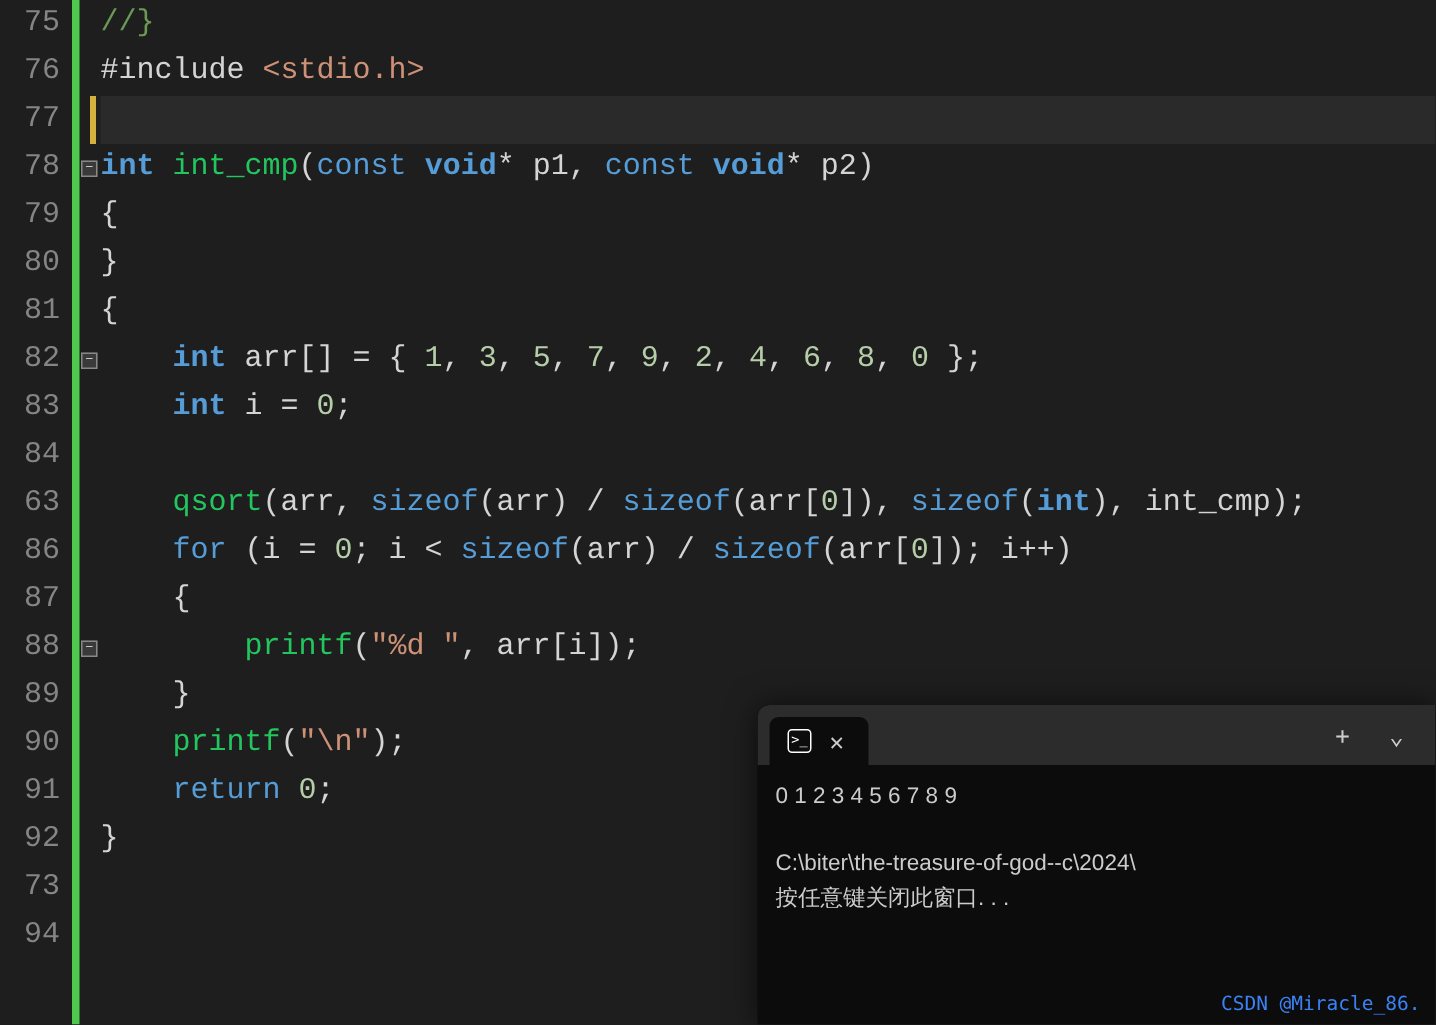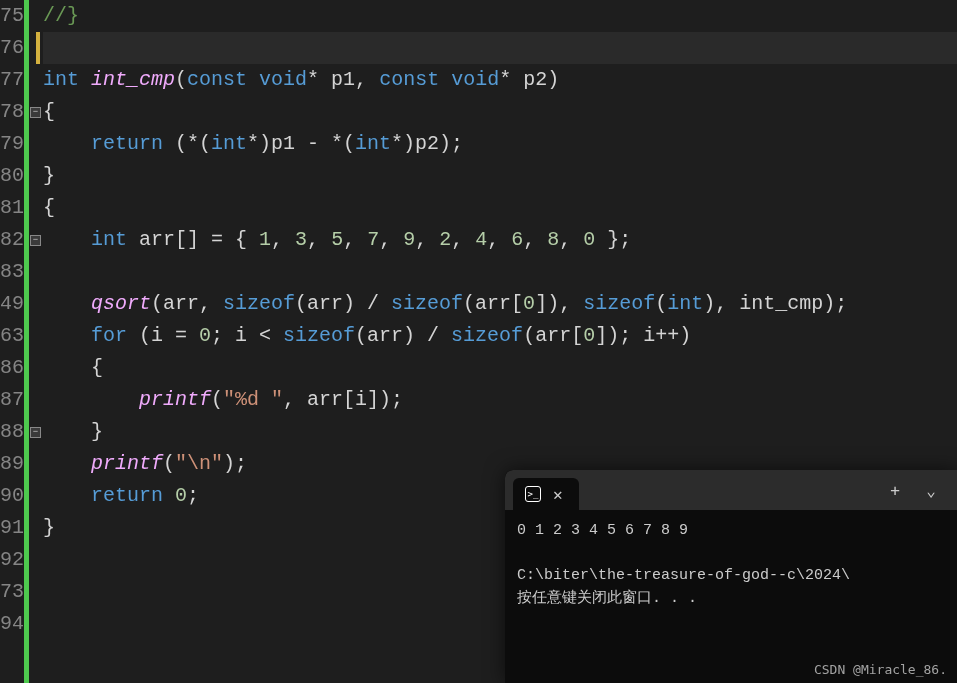--- a/index.html
+++ b/index.html
@@ -15,21 +15,21 @@
 .editor {
   display: flex;
   height: 100%;
 }
 .gutter {
   background: #1e1e1e;
   color: #858585;
   text-align: right;
   padding-right: 8px;
   user-select: none;
-  width: 24px;
+  width: 48px;
   flex-shrink: 0;
 }
 .gutter .ln {
   height: 32px;
   line-height: 32px;
   font-size: 20px;
 }
 .change-bar {
   width: 5px;
   background: #4ec94e;
@@ -68,22 +68,22 @@
 }
 .cursor-mark {
   position: absolute;
   left: -7px;
   top: 0;
   width: 4px;
   height: 32px;
   background: #d4b13f;
 }
 .kw { color: #569cd6; }
-.type { color: #569cd6; }
-.func { color: #f0abfc; font-style: italic; }
+.type { color: #569cd6; font-weight: bold; }
+.func { color: #22c55e; }
 .str { color: #ce9178; }
 .num { color: #b5cea8; }
 .op { color: #d4d4d4; }
 .green { color: #6a9955; }
 .header { color: #ce9178; }
 .paren { color: #d4d4d4; }
 .brace { color: #d4d4d4; }
 
 
 .terminal {
@@ -149,73 +149,74 @@
   justify-content: center;
   border-radius: 4px;
   cursor: pointer;
   font-size: 16px;
 }
 .term-body {
   padding: 10px 12px;
   color: #cccccc;
   font-size: 15px;
   line-height: 1.5;
-  font-family: Liberation Mono, monospace;
+  font-family: Liberation Sans, sans-serif;
   white-space: pre;
 }
 .watermark {
   position: absolute;
   right: 10px;
   bottom: 6px;
-  color: #a3a3a3;
+  color: #3b82f6;
   font-size: 13px;
   margin-left: 16px;
 }
 </style>
 </head>
 <body>
 
 <div class="editor">
   <div class="gutter" id="gutter">
       <div class="ln">75</div>
       <div class="ln">76</div>
       <div class="ln">77</div>
       <div class="ln">78</div>
       <div class="ln">79</div>
       <div class="ln">80</div>
       <div class="ln">81</div>
       <div class="ln">82</div>
       <div class="ln">83</div>
-      <div class="ln">49</div>
+      <div class="ln">84</div>
       <div class="ln">63</div>
       <div class="ln">86</div>
       <div class="ln">87</div>
       <div class="ln">88</div>
       <div class="ln">89</div>
       <div class="ln">90</div>
       <div class="ln">91</div>
       <div class="ln">92</div>
       <div class="ln">73</div>
       <div class="ln">94</div>
     </div>
   <div class="change-bar"></div>
   <div class="fold-col" id="foldcol">
       <div class="fold-marker" style="top: 107px;">−</div>
       <div class="fold-marker" style="top: 235px;">−</div>
       <div class="fold-marker" style="top: 427px;">−</div>
     </div>
   <div class="code" id="code">
       <div class="line"><span class="green">//}</span></div>
+      <div class="line"><span class="op">#include </span><span class="header">&lt;stdio.h&gt;</span></div>
       <div class="line current"><span class="cursor-mark"></span></div>
       <div class="line"><span class="type">int</span><span class="op"> </span><span class="func">int_cmp</span><span class="paren">(</span><span class="kw">const</span><span class="op"> </span><span class="type">void</span><span class="op">* p1, </span><span class="kw">const</span><span class="op"> </span><span class="type">void</span><span class="op">* p2)</span></div>
       <div class="line"><span class="brace">{</span></div>
-      <div class="line"><span class="op">    </span><span class="kw">return</span><span class="op"> (*(</span><span class="type">int</span><span class="op">*)p1 - *(</span><span class="type">int</span><span class="op">*)p2);</span></div>
       <div class="line"><span class="brace">}</span></div>
       <div class="line"><span class="brace">{</span></div>
       <div class="line"><span class="op">    </span><span class="type">int</span><span class="op"> arr[] = { </span><span class="num">1</span><span class="op">, </span><span class="num">3</span><span class="op">, </span><span class="num">5</span><span class="op">, </span><span class="num">7</span><span class="op">, </span><span class="num">9</span><span class="op">, </span><span class="num">2</span><span class="op">, </span><span class="num">4</span><span class="op">, </span><span class="num">6</span><span class="op">, </span><span class="num">8</span><span class="op">, </span><span class="num">0</span><span class="op"> };</span></div>
+      <div class="line"><span class="op">    </span><span class="type">int</span><span class="op"> i = </span><span class="num">0</span><span class="op">;</span></div>
       <div class="line"></div>
       <div class="line"><span class="op">    </span><span class="func">qsort</span><span class="op">(arr, </span><span class="kw">sizeof</span><span class="op">(arr) / </span><span class="kw">sizeof</span><span class="op">(arr[</span><span class="num">0</span><span class="op">]), </span><span class="kw">sizeof</span><span class="op">(</span><span class="type">int</span><span class="op">), int_cmp);</span></div>
       <div class="line"><span class="op">    </span><span class="kw">for</span><span class="op"> (i = </span><span class="num">0</span><span class="op">; i &lt; </span><span class="kw">sizeof</span><span class="op">(arr) / </span><span class="kw">sizeof</span><span class="op">(arr[</span><span class="num">0</span><span class="op">]); i++)</span></div>
       <div class="line"><span class="brace">    {</span></div>
       <div class="line"><span class="op">        </span><span class="func">printf</span><span class="op">(</span><span class="str">"%d "</span><span class="op">, arr[i]);</span></div>
       <div class="line"><span class="brace">    }</span></div>
       <div class="line"><span class="op">    </span><span class="func">printf</span><span class="op">(</span><span class="str">"\n"</span><span class="op">);</span></div>
       <div class="line"><span class="op">    </span><span class="kw">return</span><span class="op"> </span><span class="num">0</span><span class="op">;</span></div>
       <div class="line"><span class="brace">}</span></div>
     </div>

